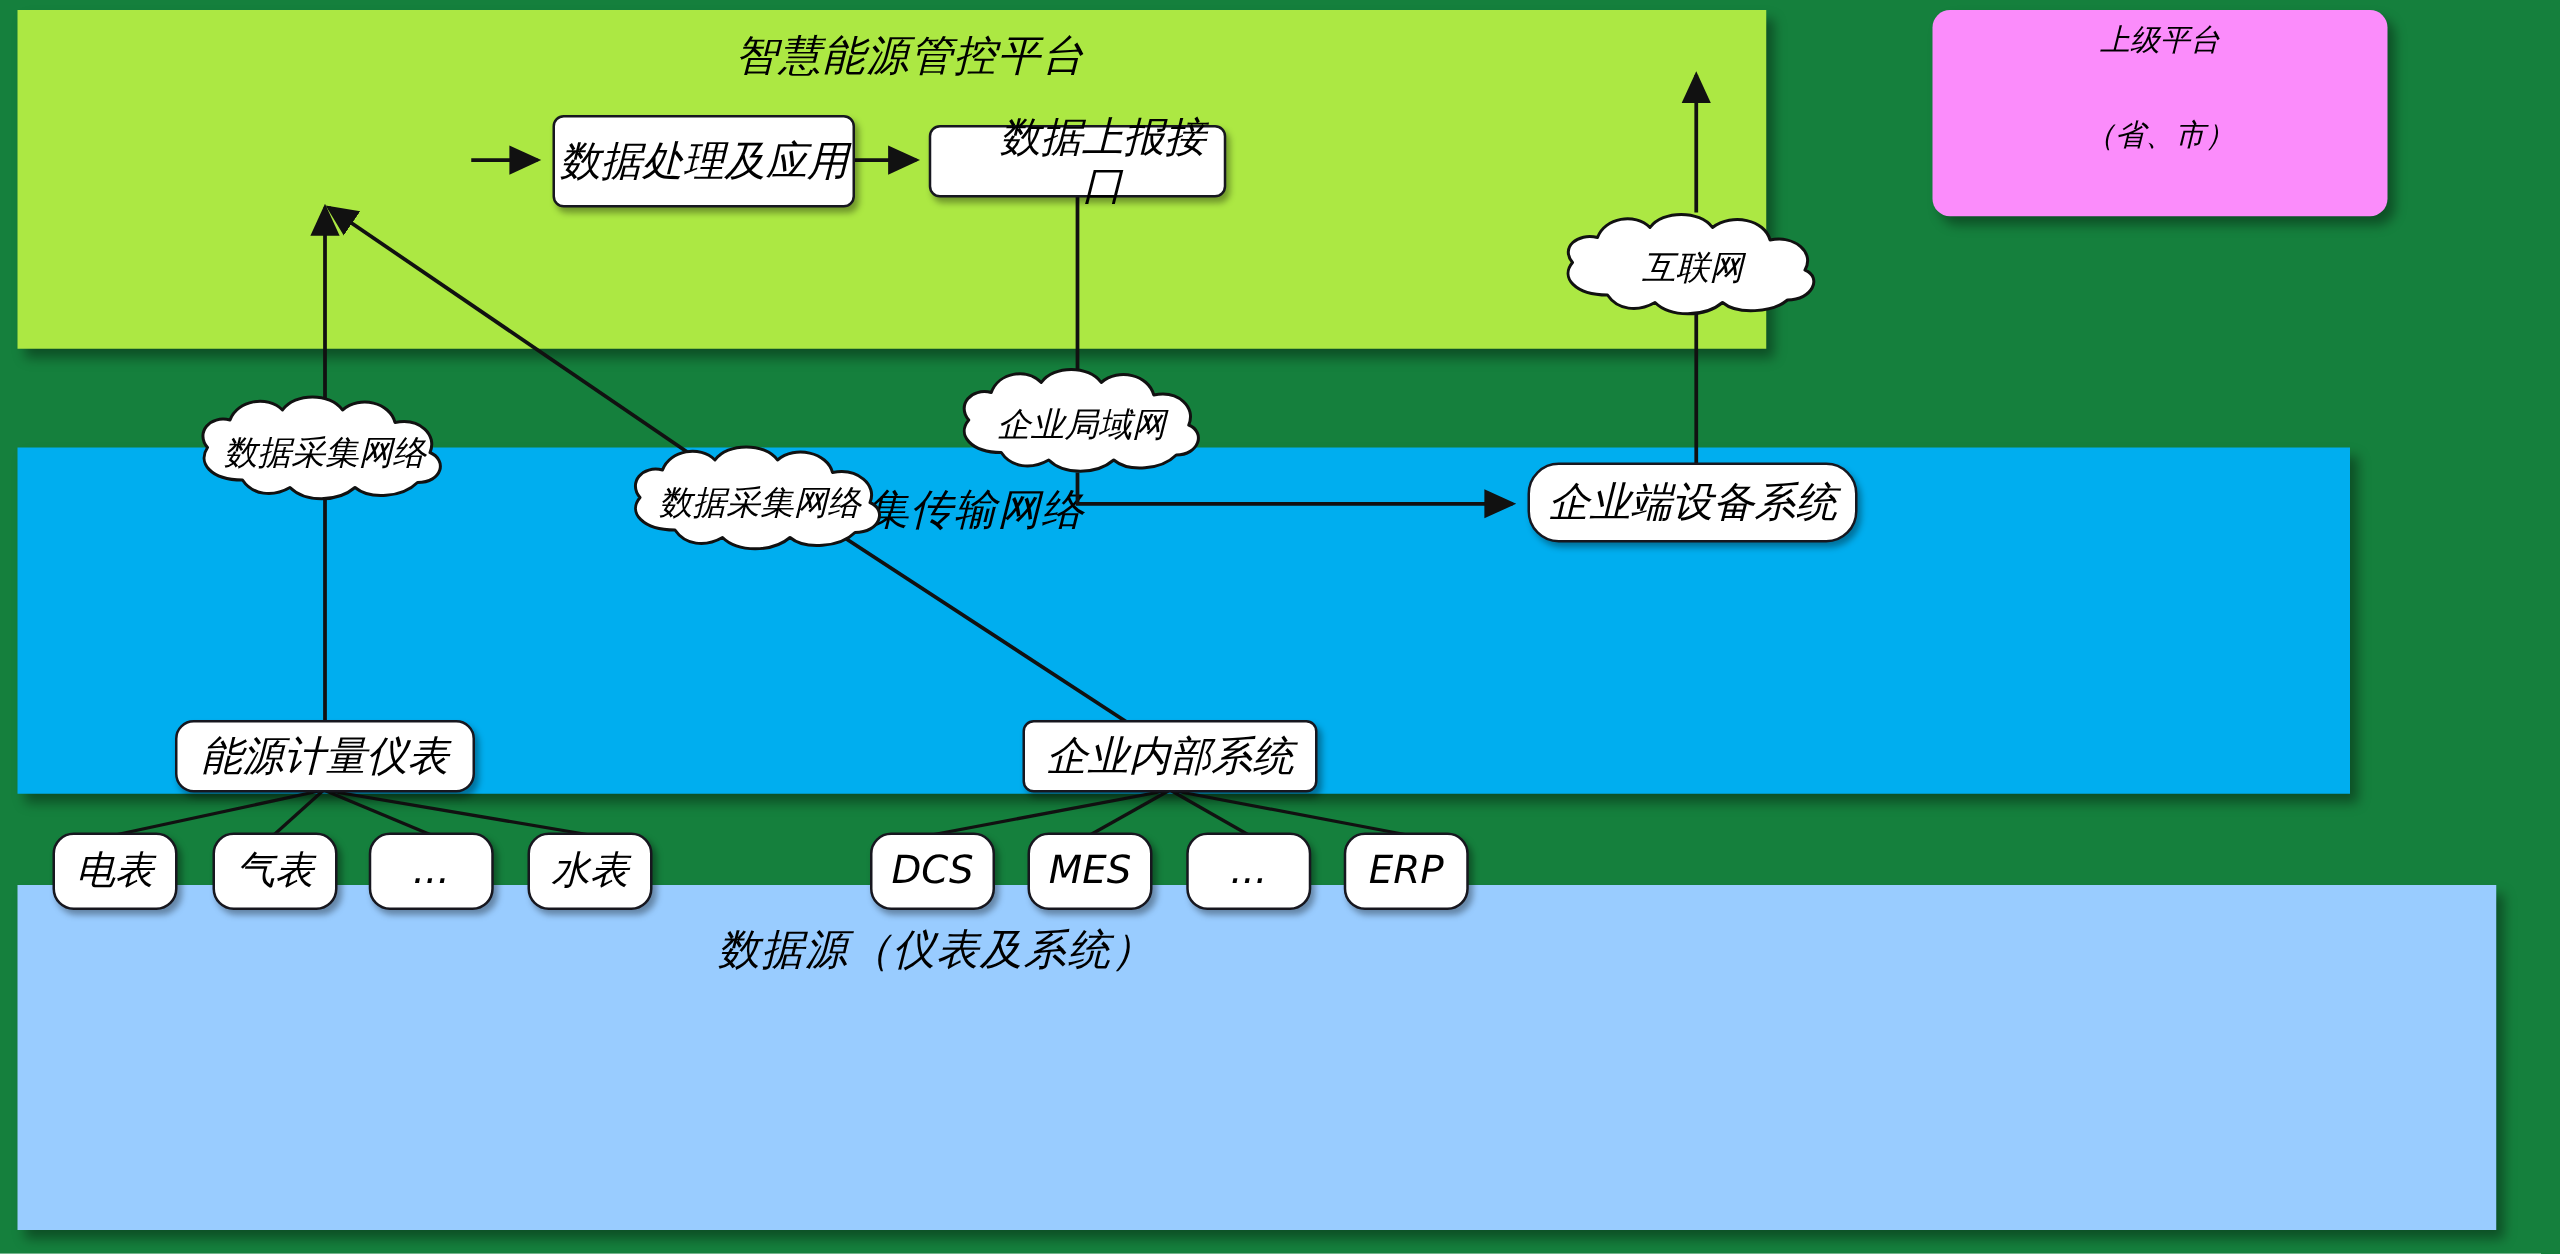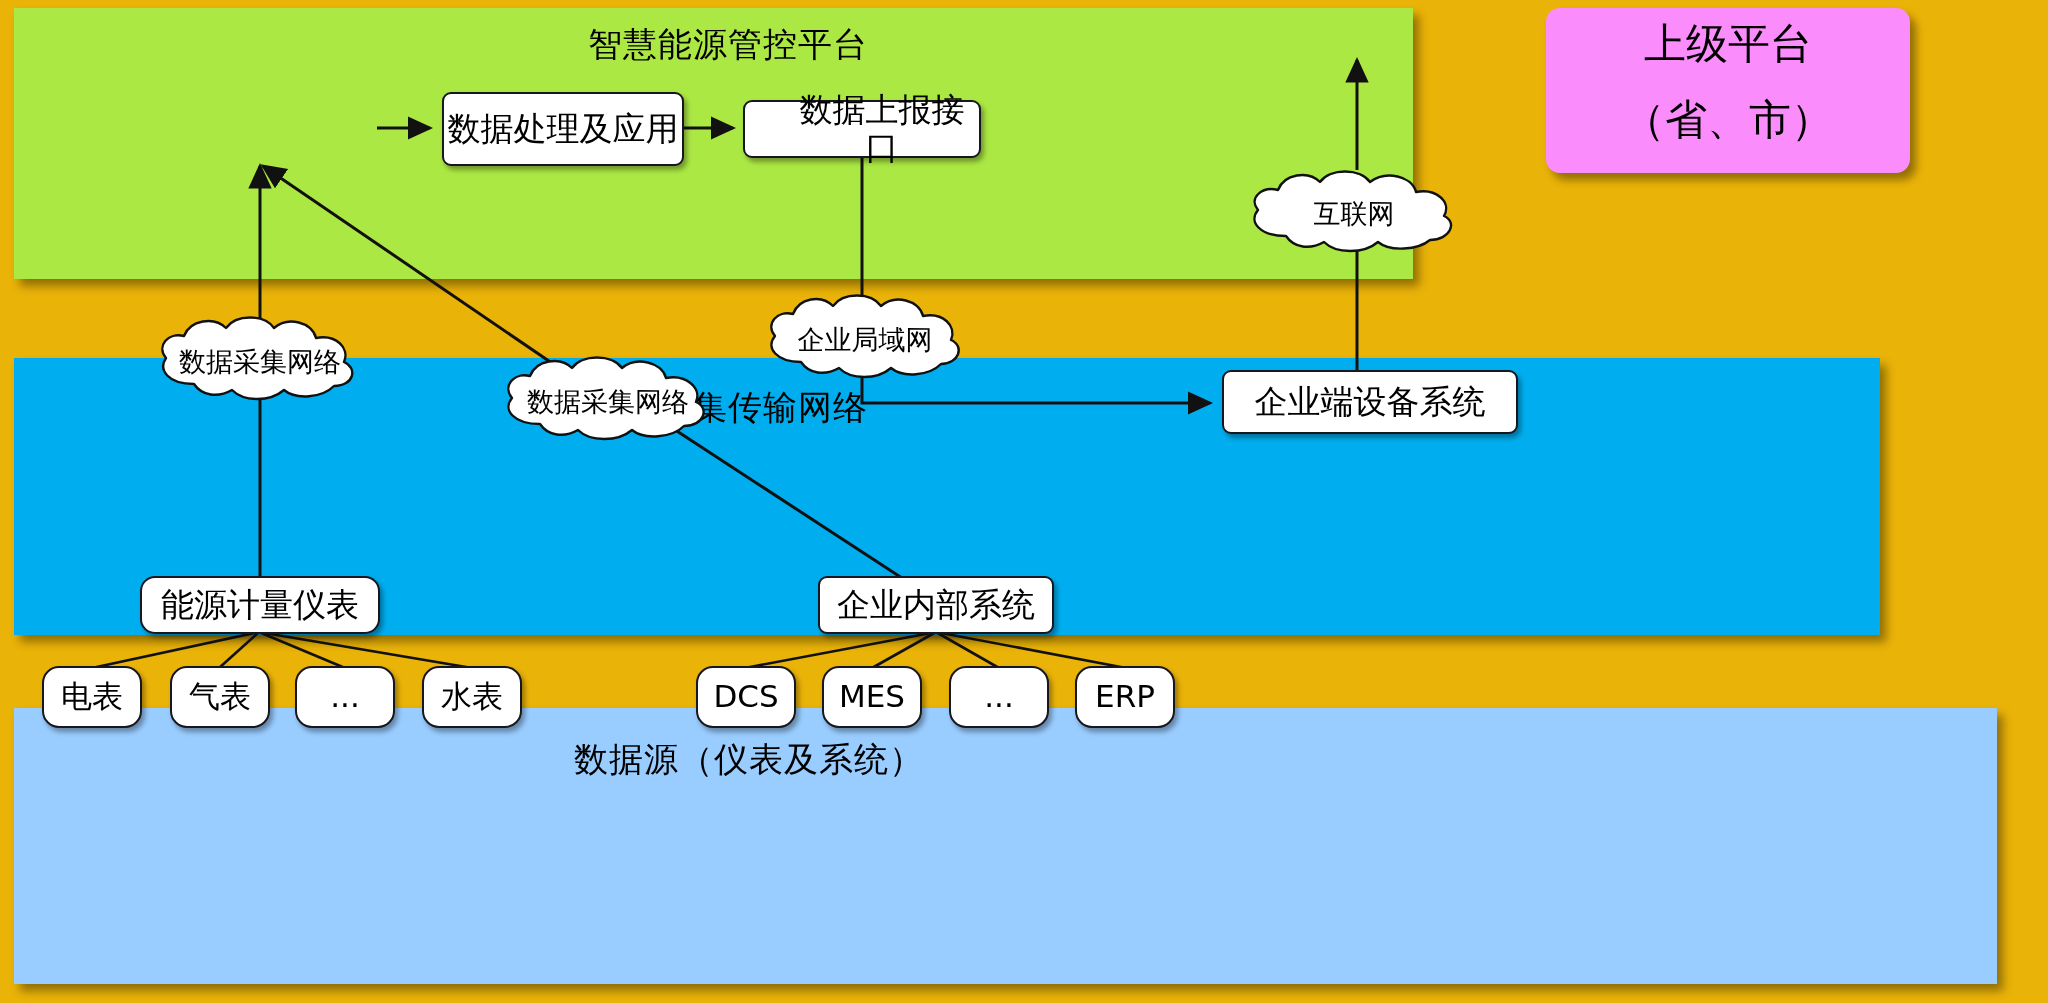--- a/index.html
+++ b/index.html
@@ -7,21 +7,22 @@
     background: #ffffff;
   }
   body {
     font-family: "DejaVu Sans", "Liberation Sans", sans-serif;
   }
   #canvas {
     position: relative;
     width: 2048px;
     height: 1003px;
     overflow: hidden;
-    background: #eab308;
+    background: #15803d;
+    font-style: italic;
   }
   
   .band {
     position: absolute;
     box-shadow: 6px 7px 9px rgba(0,0,0,0.38);
   }
   .band-title {
     position: absolute;
     color: #000;
     font-size: 34px;
@@ -81,21 +82,21 @@
   #wires {
     position: absolute;
     left: 0; top: 0;
     width: 2048px; height: 1003px;
     pointer-events: none;
   }
   .upper-text {
     position: absolute;
     left: 0; right: 0;
     text-align: center;
-    font-size: 42px;
+    font-size: 24px;
     color: #000;
     white-space: nowrap;
   }
 </style>
 </head>
 <body>
 
 <div id="canvas">
 
   <div class="band" id="band-platform"></div>
@@ -147,21 +148,21 @@
     <line x1="936" y1="632" x2="872" y2="668" stroke="#111" stroke-width="2.6"></line>
     <line x1="936" y1="632" x2="999" y2="668" stroke="#111" stroke-width="2.6"></line>
     <line x1="936" y1="632" x2="1126" y2="668" stroke="#111" stroke-width="2.6"></line>
   </svg>
 
 
   <div class="node" style="left:442px; top:92px; width:242px; height:74px;">数据处理及应用</div>
 
   <div class="node" style="left:743px; top:100px; width:238px; height:58px;padding-left:40px;">数据上报接口</div>
 
-  <div class="node" style="left:1222px; top:370px; width:296px; height:64px;">企业端设备系统</div>
+  <div class="node" style="left:1222px; top:370px; width:264px; height:64px;border-radius:25px;">企业端设备系统</div>
 
   <div class="cloud" style="left:146px; top:312px; width:228px; height:92px;">
     <svg width="228" height="92" viewBox="0 0 228 92">
       <path d="M48,72 C22,72 12,58 20,46 C10,34 22,20 38,24 C44,8 68,4 80,16
                C90,2 118,2 128,16 C142,4 166,10 170,26 C190,22 204,36 198,50
                C212,56 208,74 188,74 C176,86 150,88 138,78
                C124,90 98,90 86,78 C72,86 56,84 48,72 Z" fill="#ffffff" stroke="#111" stroke-width="2.4" stroke-linejoin="round"></path>
     </svg>
     <div class="cloud-label" style="top:32px;">数据采集网络</div>
   </div>

